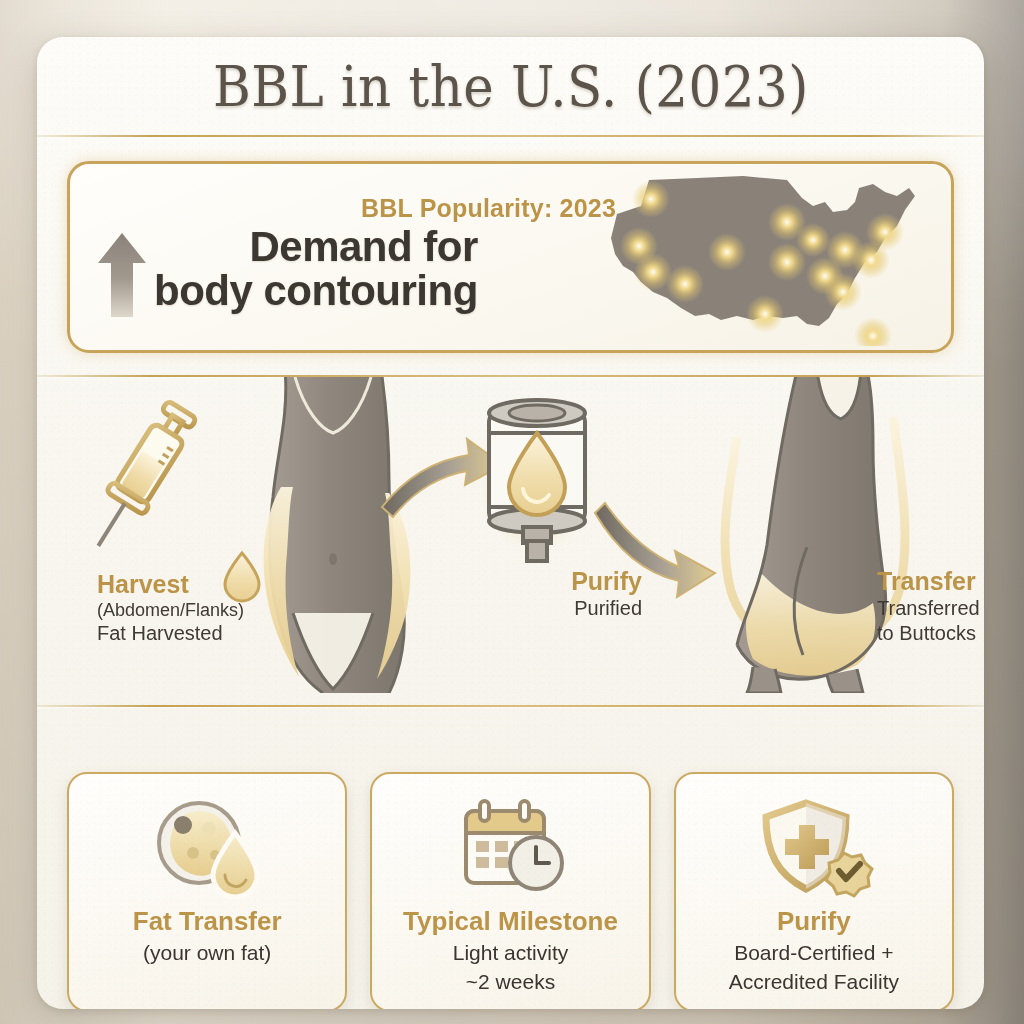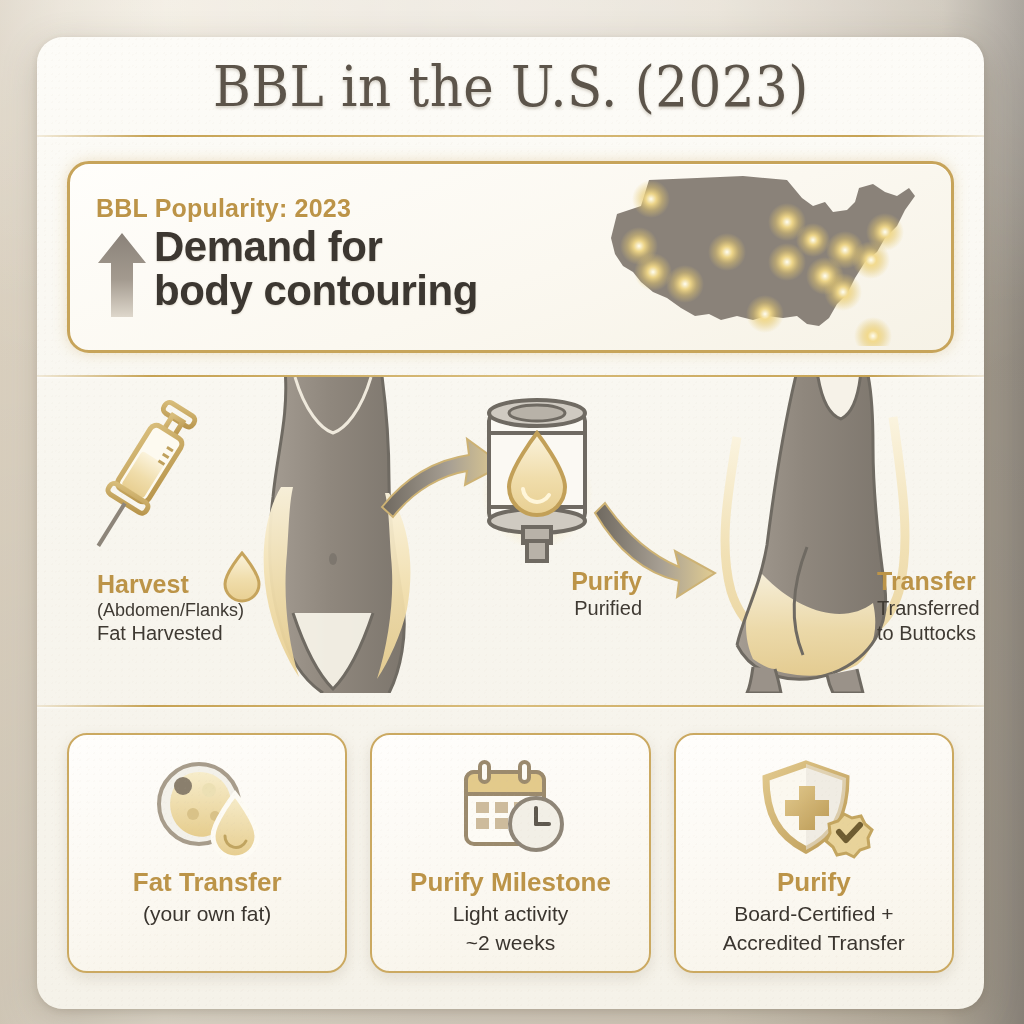--- a/index.html
+++ b/index.html
@@ -52,21 +52,21 @@
     box-shadow:0 1px 2px rgba(255,255,255,.8);
   }
 
   
   .hero-wrap{padding:24px 30px 22px 30px;}
   .hero{
     position:relative;height:186px;border-radius:22px;
     border:3px solid #c7a45a;
     background:linear-gradient(160deg,#fffefb 0%, #fbf8f0 55%, #f6f2e6 100%);
     box-shadow:0 0 14px rgba(208,176,102,.35), inset 0 1px 0 rgba(255,255,255,.9);
-    display:flex;align-items:center;overflow:hidden;
+    display:flex;align-items:center;overflow:hidden;text-align:right;
   }
   .hero-left{padding:16px 0 16px 26px;width:520px;}
   .hero-kicker{
     font-size:25px;font-weight:bold;color:#bc9448;letter-spacing:.2px;
     margin-bottom:2px;text-shadow:0 1px 1px rgba(255,255,255,.7);
   }
   .hero-main{display:flex;align-items:flex-start;}
   .up-arrow{
     width:52px;height:92px;flex:0 0 52px;margin:4px 6px 0 0;
     position:relative;
@@ -82,21 +82,21 @@
   .proc-svg{position:absolute;left:0;top:0;}
   .proc-label{position:absolute;text-align:left;}
   .proc-title{font-size:25px;font-weight:bold;color:#bc9448;line-height:1.15;}
   .proc-sub{font-size:20px;color:#3f3a33;line-height:1.25;}
   .proc-sub.small{font-size:18px;}
   .lbl-harvest{left:60px;top:193px;width:240px;}
   .lbl-purify{left:435px;top:190px;width:170px;text-align:right;}
   .lbl-transfer{left:840px;top:190px;width:160px;}
 
   
-  .cards{display:flex;gap:23px;padding:26px 30px 0 30px;}
+  .cards{display:flex;gap:23px;padding:26px 30px 0 30px;margin-top:39px;}
   .card{
     flex:1;height:240px;border-radius:20px;
     border:2px solid #cBA961;
     background:linear-gradient(165deg,#fffefc 0%, #fbf8f1 60%, #f7f3e8 100%);
     box-shadow:0 5px 14px rgba(140,124,96,.18), inset 0 1px 0 rgba(255,255,255,.9);
     display:flex;flex-direction:column;align-items:center;
     padding-top:20px;box-sizing:border-box;
   }
   .card-icon{height:106px;display:flex;align-items:center;justify-content:center;}
   .card-title{font-size:26px;font-weight:bold;color:#bc9448;margin-top:6px;text-align:center;}
@@ -352,21 +352,21 @@
             <rect x="64" y="46" width="13" height="11"></rect>
             <rect x="26" y="62" width="13" height="11"></rect>
               <rect x="45" y="62" width="13" height="11"></rect>
             <rect x="64" y="62" width="13" height="11"></rect>
           </g>
           <circle cx="86" cy="68" r="26" fill="#f2efe6" stroke="#8e8577" stroke-width="4"></circle>
           <line x1="86" y1="68" x2="86" y2="52" stroke="#5e584e" stroke-width="4" stroke-linecap="round"></line>
           <line x1="86" y1="68" x2="99" y2="68" stroke="#5e584e" stroke-width="4" stroke-linecap="round"></line>
         </svg>
       </div>
-      <div class="card-title">Purify Milestone</div>
+      <div class="card-title">Typical Milestone</div>
       <div class="card-sub">Light activity</div>
       <div class="card-sub">~2 weeks</div>
     </div>
 
     <div class="card">
       <div class="card-icon">
         <svg width="120" height="104" viewBox="0 0 120 104">
           <defs>
             <linearGradient id="shG" x1="0" y1="0" x2="1" y2="1">
               <stop offset="0%" stop-color="#e2c98d"></stop>
@@ -375,17 +375,17 @@
           </defs>
           <path d="M52,8 L92,22 C92,58 80,80 52,94 C24,80 12,58 12,22 Z" fill="#fbf8ef" stroke="url(#shG)" stroke-width="7"></path>
           <path d="M52,8 L92,22 C92,58 80,80 52,94 Z" fill="#e9e5da" opacity=".6"></path>
           <path d="M45,30 h16 v14 h14 v16 h-14 v14 h-16 v-14 h-14 v-16 h14 Z" fill="url(#shG)"></path>
           <path d="M90,58 l8,4 9,-2 4,8 7,6 -4,8 1,9 -9,3 -6,7 -8,-4 -9,2 -4,-8 -7,-6 4,-8 -1,-9 9,-3 Z" fill="#e8d39a" stroke="#c3a55f" stroke-width="3"></path>
           <path d="M85,76 l7,8 14,-15" fill="none" stroke="#6e5c31" stroke-width="6" stroke-linecap="round" stroke-linejoin="round"></path>
         </svg>
       </div>
       <div class="card-title">Purify</div>
       <div class="card-sub">Board-Certified +</div>
-      <div class="card-sub">Accredited Transfer</div>
+      <div class="card-sub">Accredited Facility</div>
     </div>
 
   </div>
 </div>
 
 </body></html>

